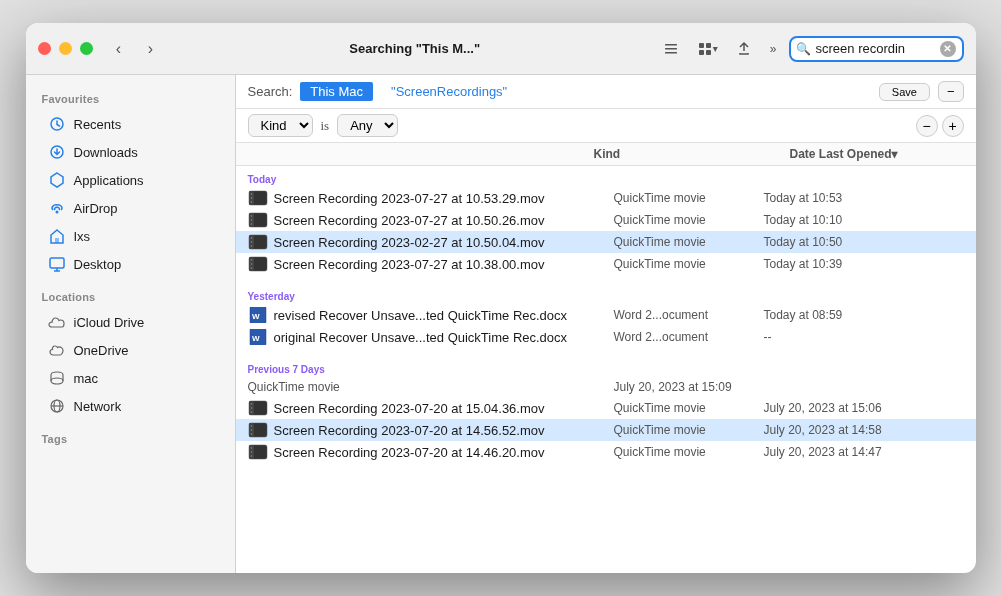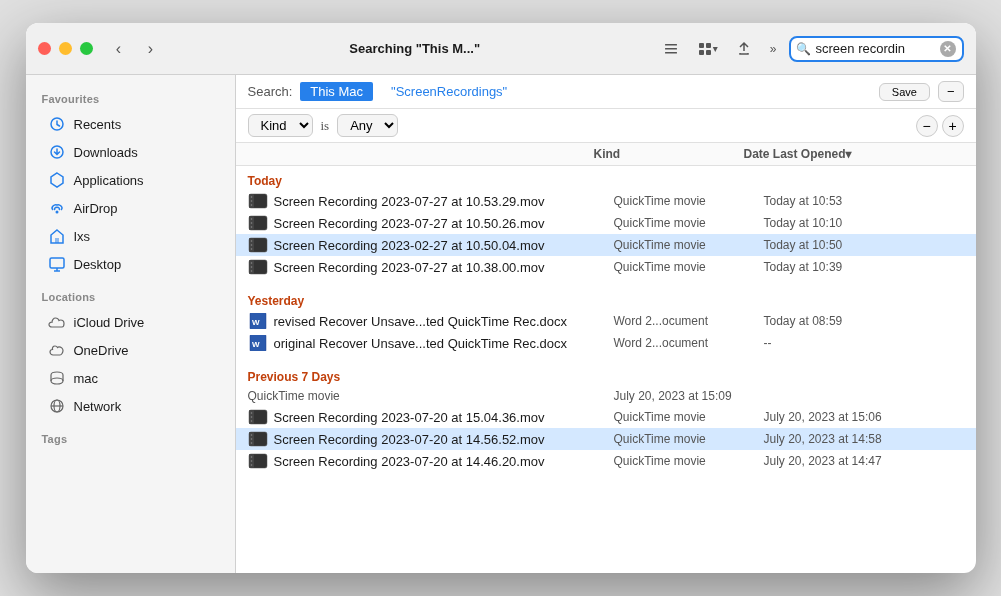--- a/index.html
+++ b/index.html
@@ -311,27 +311,28 @@
       color: #555;
       position: sticky;
       top: 0;
       background: #fafafa;
     }
 
     .table-header .col-date {
       display: flex;
       align-items: center;
       gap: 0;
+      justify-content: center;
     }
 
     .section-header {
       padding: 8px 12px 2px;
-      font-size: 12px;
+      font-size: 10px;
       font-weight: 600;
-      color: #c2410c;
+      color: #8b5cf6;
     }
 
     .file-row {
       display: grid;
       grid-template-columns: 1fr 150px 200px;
       padding: 3px 12px;
       font-size: 13px;
       align-items: center;
       cursor: pointer;
     }

